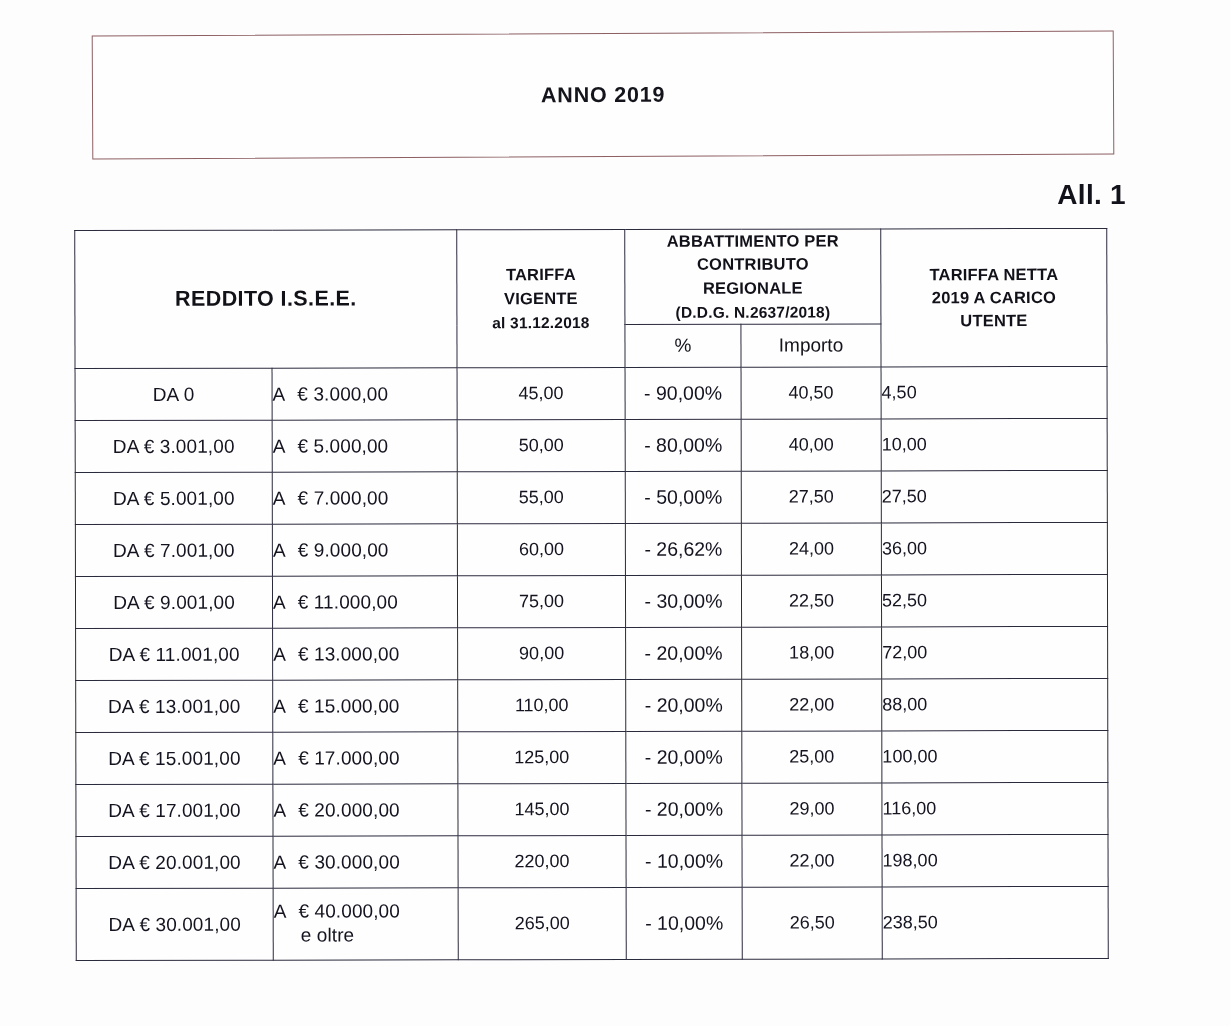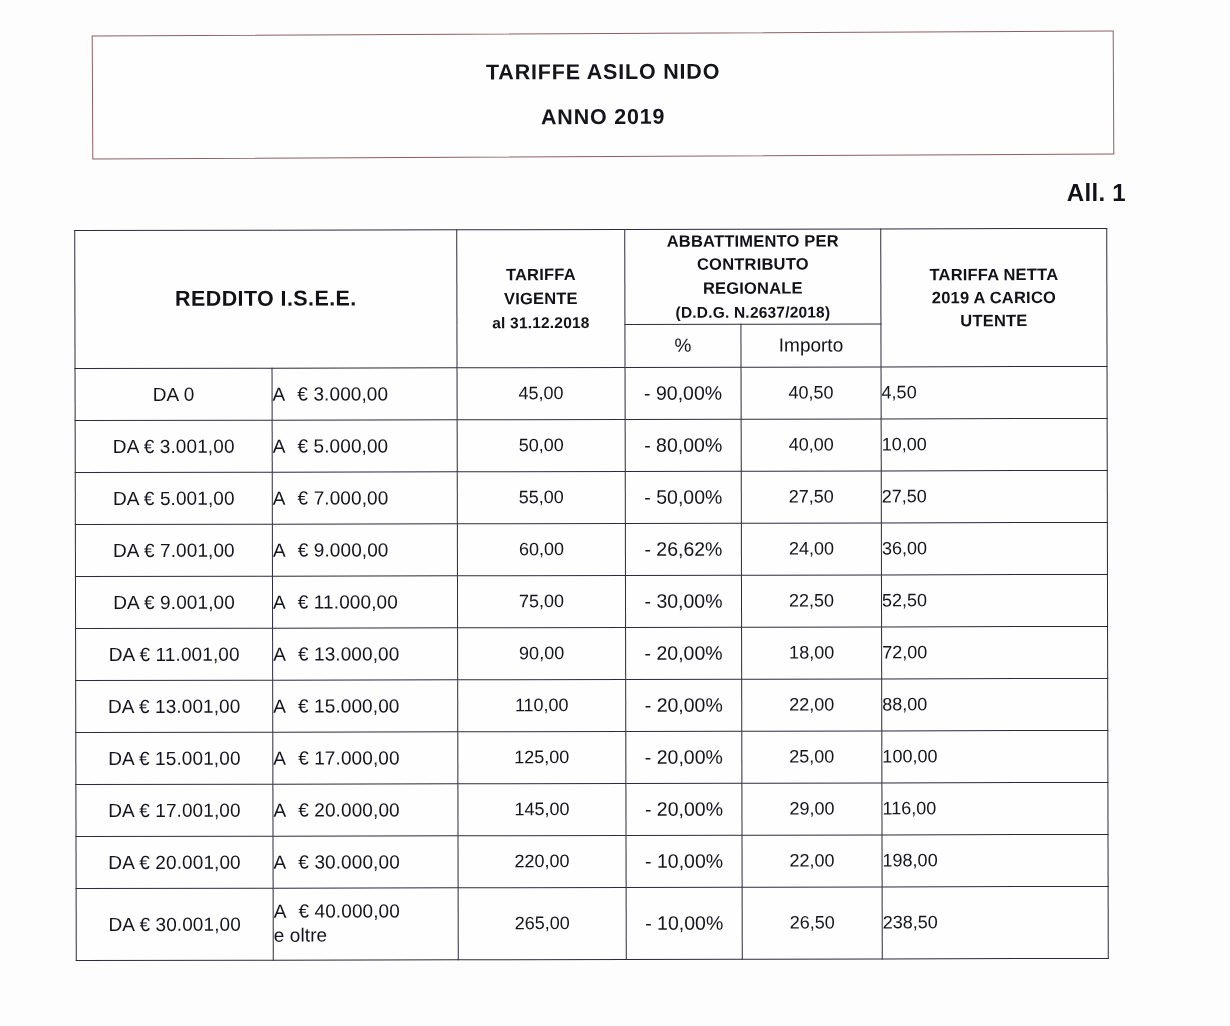--- a/index.html
+++ b/index.html
@@ -47,21 +47,21 @@
     letter-spacing: 0.8px;
     color: #14141c;
     transform: rotate(-0.2deg);
   }
 
   
   #attachment-label {
     position: absolute;
     right: 104px;
     top: 179px;
-    font-size: 24px;
+    font-size: 28px;
     font-weight: bold;
     letter-spacing: 0.3px;
     color: #12121a;
     margin-left: 31px;
   }
 
   
   #tariff-table {
     position: absolute;
     left: 75px;
@@ -150,28 +150,28 @@
   .cell-netta {
     font-size: 18px;
     color: #141420;
   }
   tbody tr { height: 52px; }
   tbody tr.last-row { height: 72px; }
   .oltre {
     display: block;
     font-size: 19px;
     line-height: 1.35;
+    margin-left: 27px;
   }
 </style>
 </head>
 <body>
 
 <div id="title-banner"></div>
 <div id="title-inner">
-  <div class="banner-line">TARIFFE ASILO NIDO</div>
   <div class="banner-line">ANNO 2019</div>
 </div>
 
 <div id="attachment-label">All. 1</div>
 
 <table id="tariff-table">
   <colgroup>
     <col class="col-da">
     <col class="col-a">
     <col class="col-vigente">

